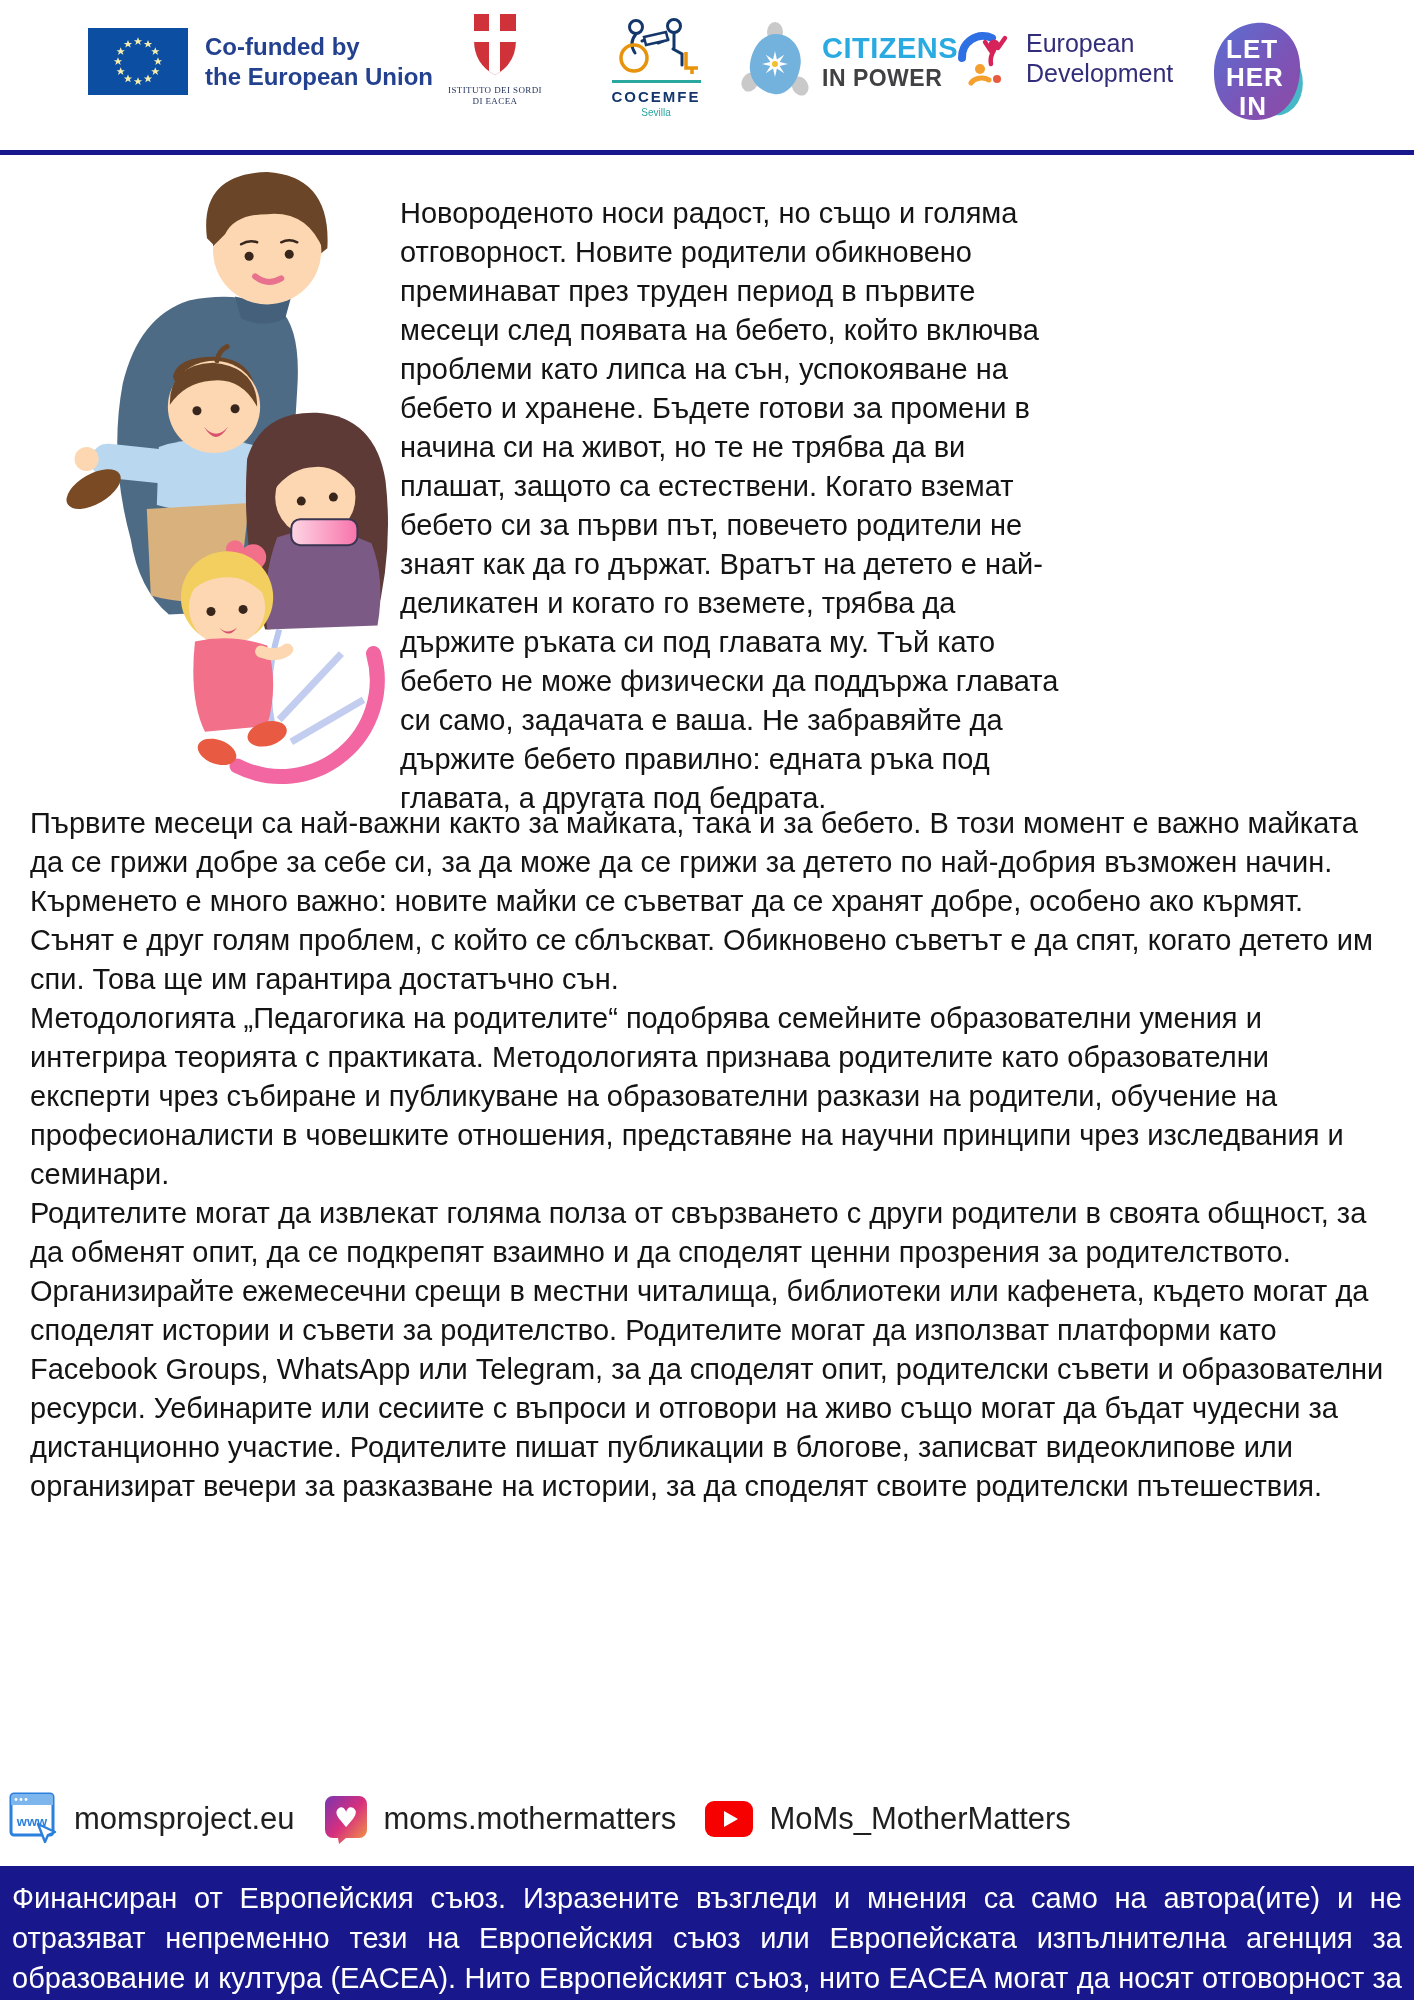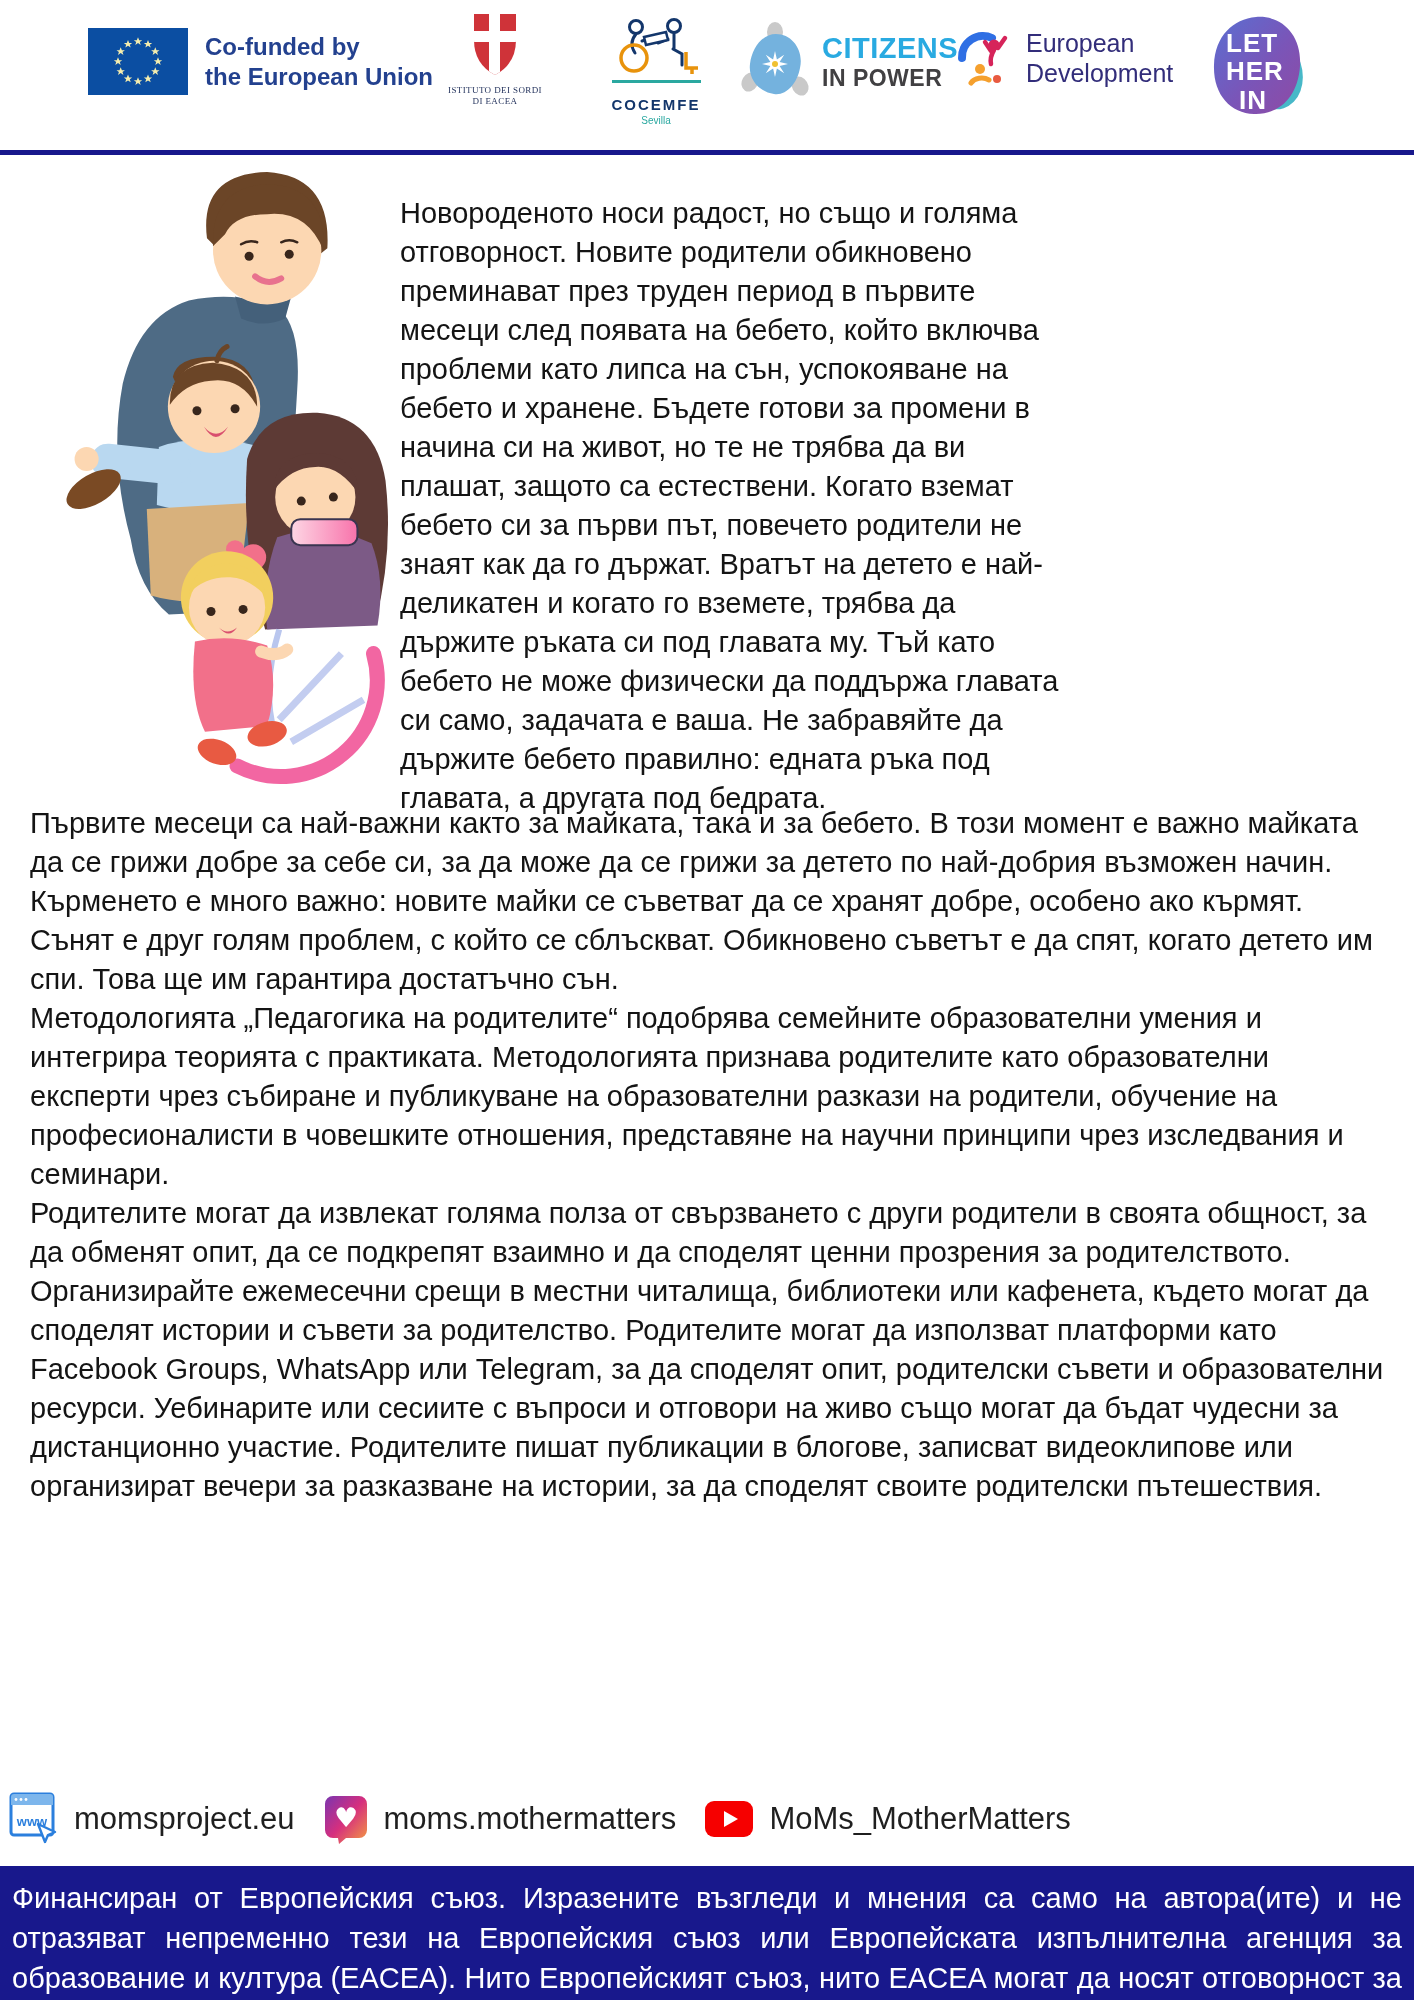--- a/index.html
+++ b/index.html
@@ -14,29 +14,29 @@
   }
 
   
   .hdr { position:absolute; top:0; left:0; width:100%; height:150px; }
   .lg { position:absolute; }
   .lg-eu { left:88px; top:28px; display:flex; align-items:center; gap:17px; }
   .eu-text { font-size:24px; line-height:30px; font-weight:bold; color:#23418f; }
   .lg-ist { left:440px; top:12px; width:110px; text-align:center; }
   .ist-text { font-family:"Liberation Serif", serif; font-size:9px; line-height:11px; color:#26355e; letter-spacing:.4px; margin-top:3px; }
   .lg-coc { left:598px; top:16px; width:116px; text-align:center; }
-  .coc-name { display:inline-block; border-top:3px solid #2aa8a0; padding-top:13px; margin-top:2px;
+  .coc-name { display:inline-block; border-top:3px solid #2aa8a0; padding-top:5px; margin-top:2px;
               font-size:15px; font-weight:bold; letter-spacing:2px; color:#13366b; }
   .coc-sub { font-size:10px; color:#2aa8a0; margin-top:1px; }
   .lg-cip { left:740px; top:22px; display:flex; align-items:center; gap:10px; }
   .cip-l1 { font-size:29px; font-weight:bold; color:#29aae1; letter-spacing:.5px; }
   .cip-l2 { font-size:23px; font-weight:bold; color:#414042; letter-spacing:.5px; }
   .lg-ed { left:952px; top:26px; display:flex; align-items:flex-end; gap:12px; }
   .ed-text { font-size:25px; line-height:30px; font-weight:500; color:#322d7a; }
-  .lg-lhi { left:1206px; top:14px; }
+  .lg-lhi { left:1206px; top:20px; }
 
   .rule { position:absolute; left:0; top:150px; width:100%; height:5px; background:#18188c; }
 
   
   .family { position:absolute; left:38px; top:158px; }
   .intro { position:absolute; left:400px; top:194px; width:662px;
            font-size:29px; line-height:39px; color:#141414; }
   .bodytext { position:absolute; left:30px; top:804px; width:1364px;
               font-size:29px; line-height:39px; color:#141414; }
   .bodytext p { margin:0; }

